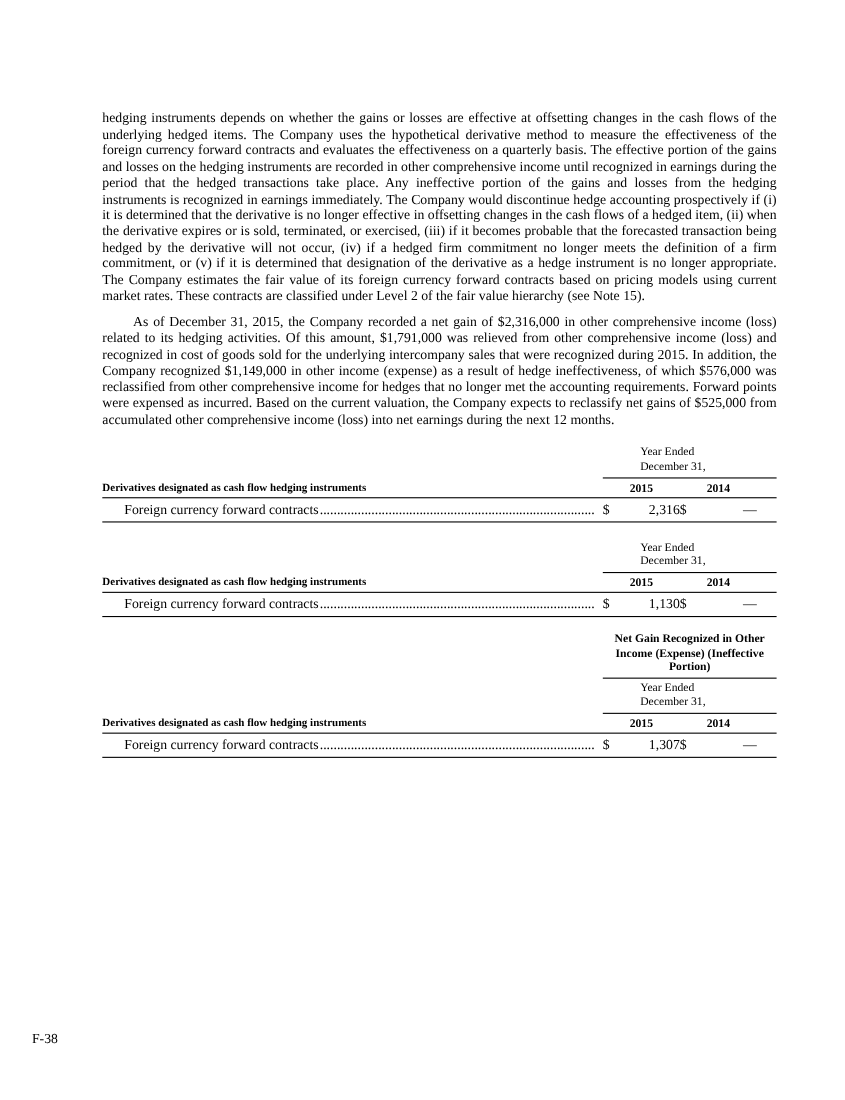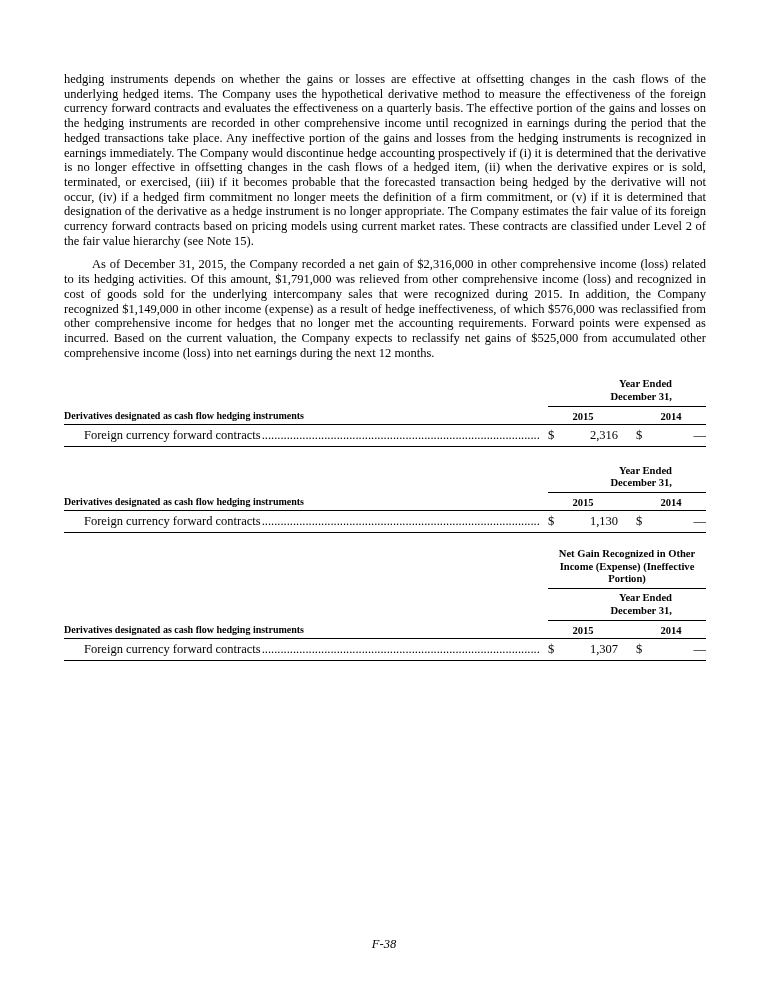--- a/index.html
+++ b/index.html
@@ -6,56 +6,57 @@
   html, body { background: #ffffff; }
   body {
     width: 768px; height: 1000px;
     position: relative;
     overflow: hidden;
     font-family: "Liberation Serif", serif;
     color: #000;
   }
   .page {
     position: absolute; inset: 0;
-    padding: 72px 62px 0 64px;
+    padding: 100px 62px 0 64px;
+    margin-left: 29px;
   }
   .para {
     font-size: 12.5px;
     line-height: 14.7px;
     text-align: justify;
     margin-bottom: 9px;
   }
   .para.indent { text-indent: 28px; }
 
   
   .fin-table { margin-top: 15px; }
   .ft-right { width: 158px; margin-left: auto; }
   .ft-caption {
     font-weight: bold; font-size: 10.6px; line-height: 1.16;
     text-align: center;
     padding: 0 1px 3px 1px;
     border-bottom: 1px solid #000;
   }
   .ft-period {
-    font-weight: bold; font-size: 10.6px; line-height: 1.16;
-    text-align: right;
+    font-weight: normal; font-size: 10.6px; line-height: 1.16;
+    text-align: left;
     padding: 3px 34px 3px 34px;
     border-bottom: 1px solid #000;
   }
   .ft-hrow {
     display: flex; align-items: flex-end;
     padding: 3px 0 2px 0;
     border-bottom: 1px solid #000;
   }
   .ft-rowhead {
     flex: 1 1 auto;
     font-weight: bold; font-size: 10px; line-height: 1.2;
     padding-right: 8px;
   }
-  .ft-cols { display: flex; gap: 18px; width: 158px; flex: 0 0 158px; }
+  .ft-cols { display: flex; width: 158px; flex: 0 0 158px; }
   .ft-year {
     width: 70px; text-align: center;
     font-weight: bold; font-size: 10.6px;
   }
   .ft-drow {
     display: flex; align-items: flex-end;
     padding: 3px 0 3px 0;
     border-bottom: 1px solid #000;
   }
   .ft-dlabel {
@@ -74,23 +75,22 @@
     content: "....................................................................................................................................................................................................";
     font-size: 12.5px;
   }
   .ft-val {
     width: 70px;
     display: flex; justify-content: space-between; align-items: baseline;
     font-size: 12.5px;
   }
   .footer {
     position: absolute; left: 0; right: 0; bottom: 48px;
-    text-align: center;
+    text-align: left;
     font-size: 12.5px;
-    font-style: italic;
   }
 </style>
 </head>
 <body>
 
 <div class="page">
 
   <div class="para">hedging instruments depends on whether the gains or losses are effective at offsetting changes in the cash flows of the underlying hedged items. The Company uses the hypothetical derivative method to measure the effectiveness of the foreign currency forward contracts and evaluates the effectiveness on a quarterly basis. The effective portion of the gains and losses on the hedging instruments are recorded in other comprehensive income until recognized in earnings during the period that the hedged transactions take place. Any ineffective portion of the gains and losses from the hedging instruments is recognized in earnings immediately. The Company would discontinue hedge accounting prospectively if (i) it is determined that the derivative is no longer effective in offsetting changes in the cash flows of a hedged item, (ii) when the derivative expires or is sold, terminated, or exercised, (iii) if it becomes probable that the forecasted transaction being hedged by the derivative will not occur, (iv) if a hedged firm commitment no longer meets the definition of a firm commitment, or (v) if it is determined that designation of the derivative as a hedge instrument is no longer appropriate. The Company estimates the fair value of its foreign currency forward contracts based on pricing models using current market rates. These contracts are classified under Level 2 of the fair value hierarchy (see Note 15).</div>
   <div class="para indent">As of December 31, 2015, the Company recorded a net gain of $2,316,000 in other comprehensive income (loss) related to its hedging activities. Of this amount, $1,791,000 was relieved from other comprehensive income (loss) and recognized in cost of goods sold for the underlying intercompany sales that were recognized during 2015. In addition, the Company recognized $1,149,000 in other income (expense) as a result of hedge ineffectiveness, of which $576,000 was reclassified from other comprehensive income for hedges that no longer met the accounting requirements. Forward points were expensed as incurred. Based on the current valuation, the Company expects to reclassify net gains of $525,000 from accumulated other comprehensive income (loss) into net earnings during the next 12 months.</div>
 

